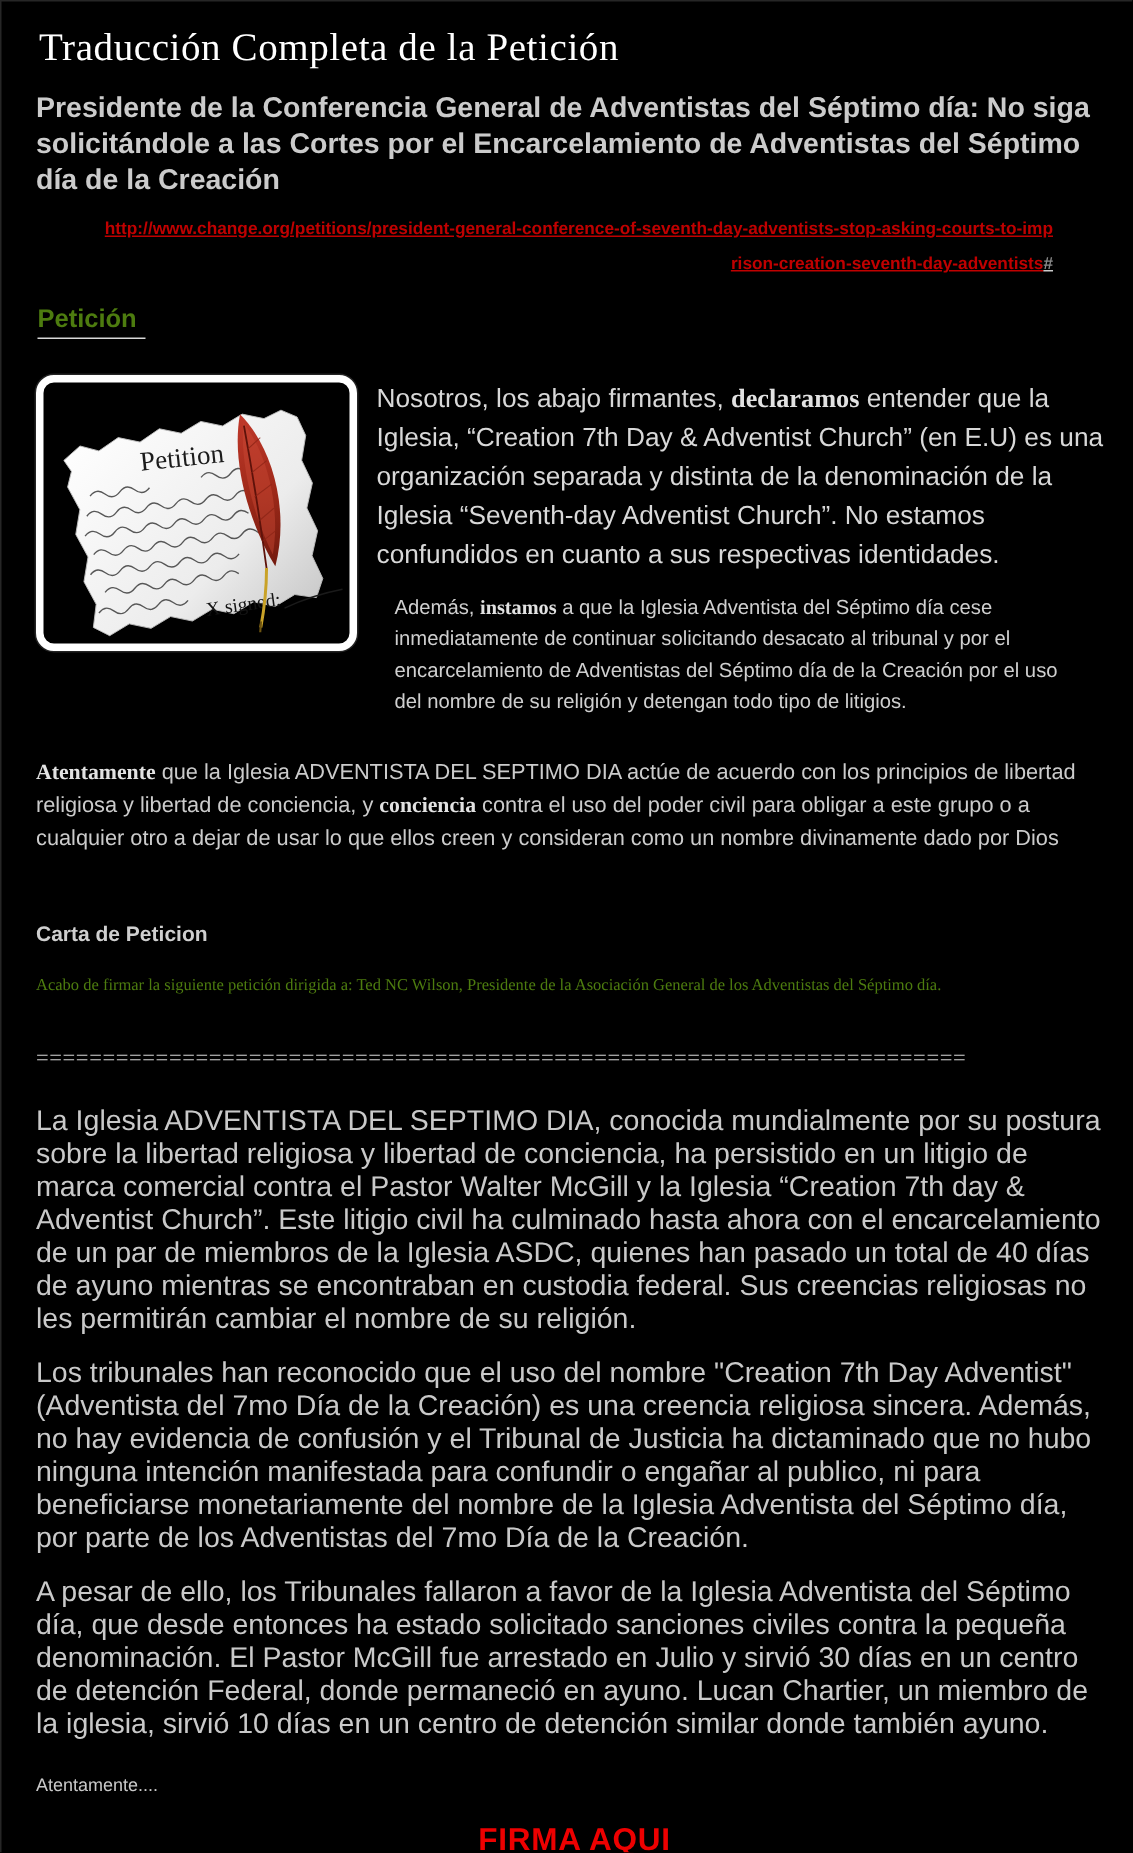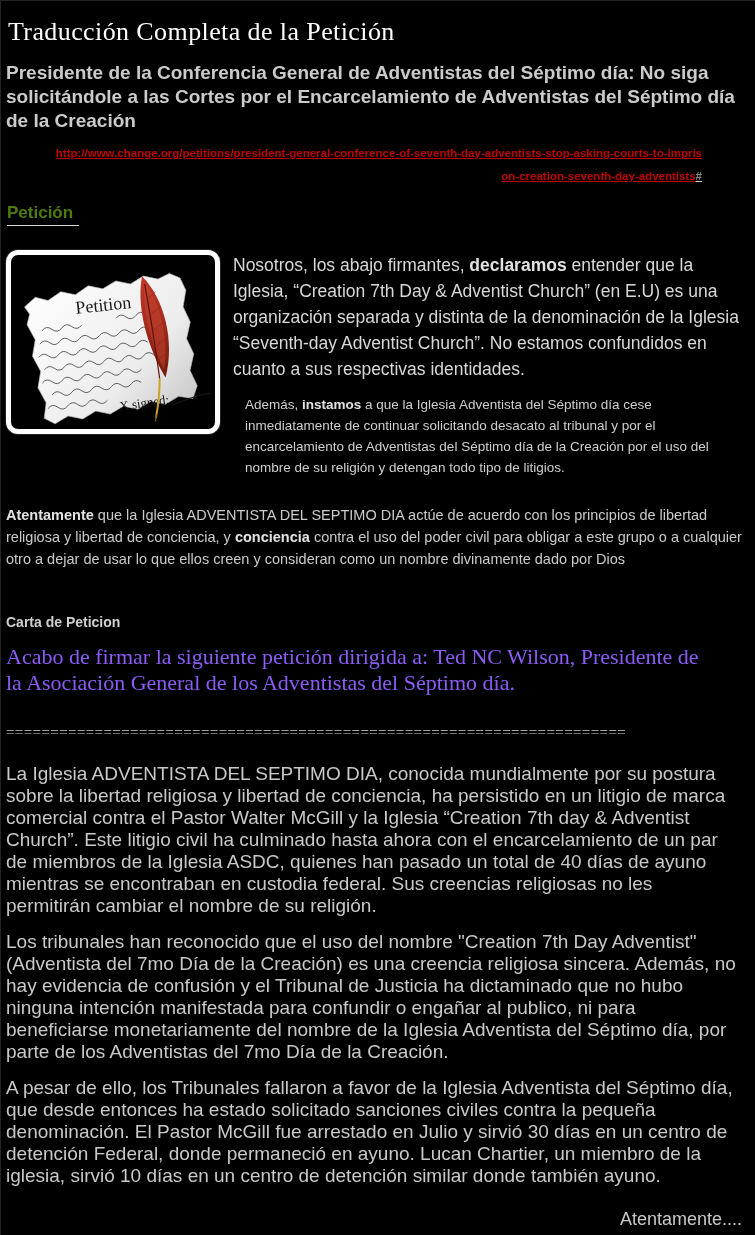--- a/index.html
+++ b/index.html
@@ -3,21 +3,21 @@
 <meta charset="utf-8">
 <style>
   html,body{margin:0;padding:0;background:#000;}
   .page{
     position:relative;
     width:755px;height:1235px;
     box-sizing:border-box;
     background:#000;
     border-top:1px solid #262626;
     border-left:1px solid #262626;
-    padding:12px 13px 0 5px;
+    padding:12px 13px 0 23px;
     overflow:hidden;
     font-family:"Liberation Sans",sans-serif;
     color:#c9c9c9;
   }
   .title{
     font-family:"Liberation Serif",serif;
     font-size:26px;font-weight:400;color:#ffffff;
     margin:4px 0 14px 2px;letter-spacing:.4px;
   }
   .subtitle{
@@ -48,32 +48,32 @@
     padding:4px;box-shadow:0 0 0 1px #232323;
   }
   .right-col{flex:1;padding-top:2px;min-width:0;}
   .p-nosotros{font-size:17.5px;line-height:26px;color:#d8d8d8;margin:0 0 12px 0;}
   .p-ademas{font-size:13.5px;line-height:21px;color:#cfcfcf;margin:12px;padding-right:4px;}
   .p-demand{font-size:14.5px;line-height:22px;color:#cbcbcb;margin:14px 0 0 0;}
   .letter-heading{font-size:14px;font-weight:bold;color:#cfcfcf;margin:44px 0 0 0;}
   .letter-greeting{font-size:14px;margin:25px 0 0 0;}
   .letter-intro{
     font-family:"Liberation Serif",serif;
-    font-size:22px;line-height:26px;color:#8b5cf6;
+    font-size:11px;line-height:26px;color:#4d7c0f;
     margin:14px 0 0 0;max-width:705px;
   }
   .divider{
     font-family:"Liberation Serif",serif;
     font-size:15px;color:#cfcfcf;margin:28px 0 0 0;
     letter-spacing:.4px;white-space:nowrap;overflow:hidden;
   }
   .body-p{font-size:19px;line-height:22px;color:#c9c9c9;margin:14px 0 0 0;}
   .body-p.first{margin-top:22px;}
-  .closing{font-size:18px;margin:22px 0 0 0;text-align:right;}
-  b{color:#e2e2e2;}
+  .closing{font-size:12px;margin:22px 0 0 0;}
+  b{color:#e2e2e2;font-family:Liberation Serif, serif;}
   .footer{position:relative;text-align:center;margin-top:18px;}
   .cta{
     display:inline-block;color:#ee0000;font-weight:bold;
     font-size:21px;letter-spacing:.5px;cursor:pointer;
   }
   .highlight-row{position:relative;margin-top:4px;}
   .stray-period{
     position:absolute;left:4px;top:3px;
     color:#9a9a9a;font-size:13px;
   }

